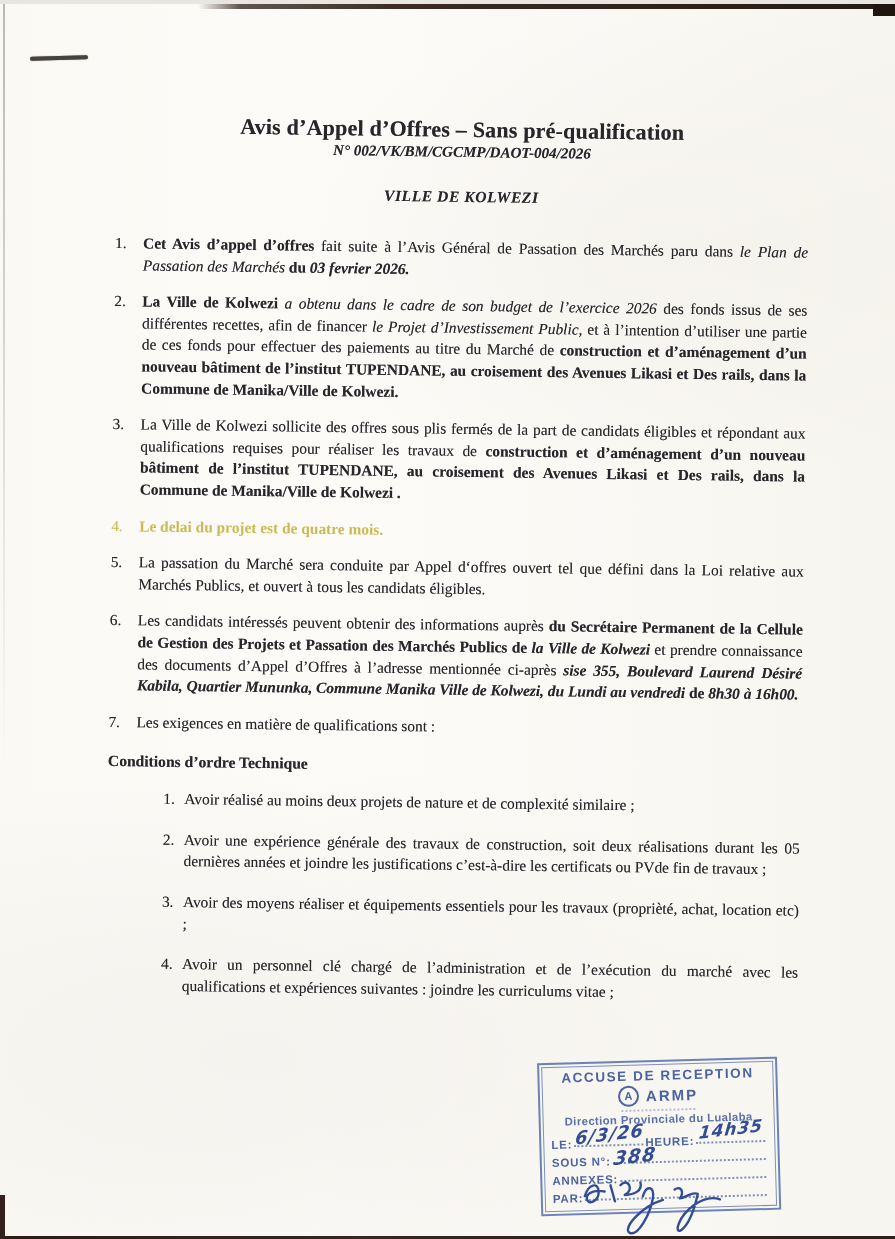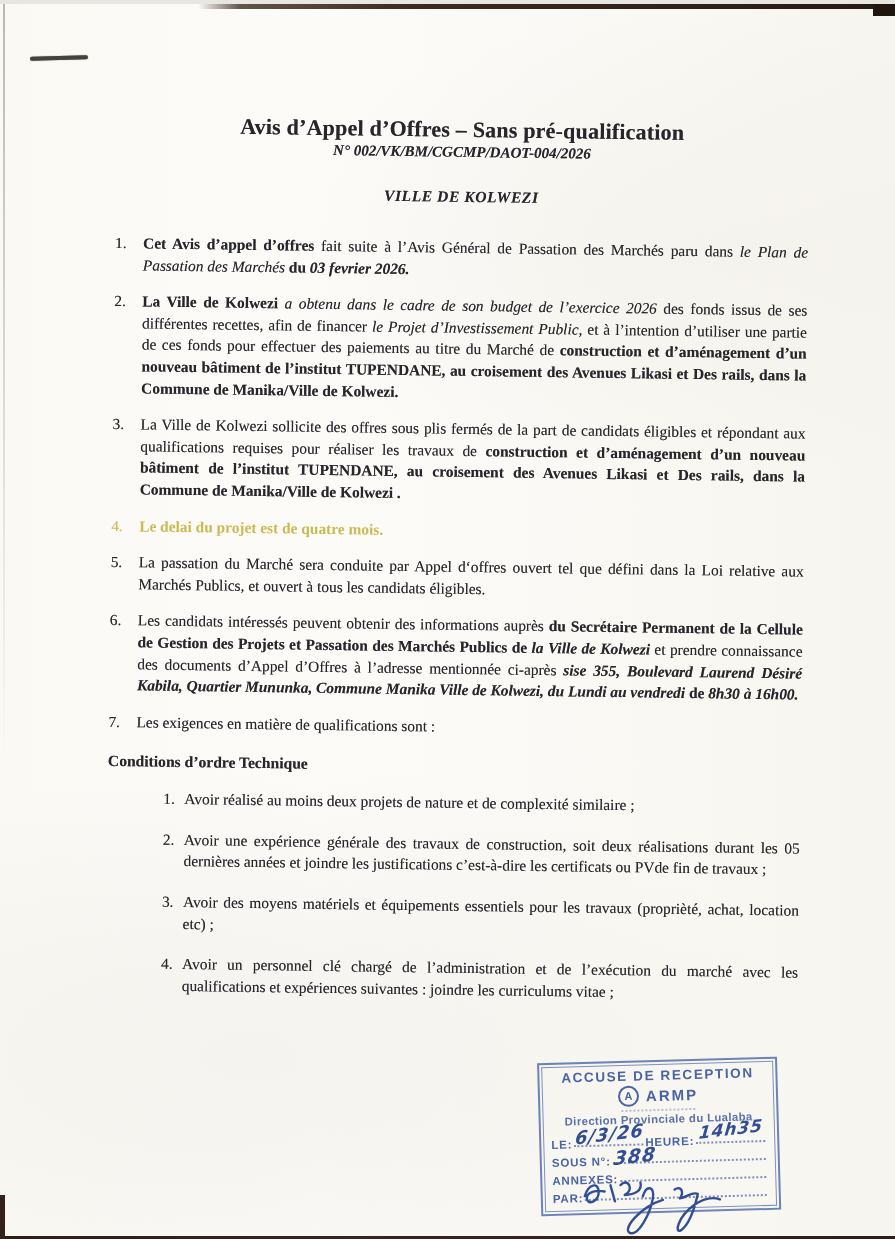--- a/index.html
+++ b/index.html
@@ -104,21 +104,21 @@
         <div class="para"><span class="pnum">5.</span><span class="ptext"><span class="run ">La passation du Marché sera conduite par Appel d‘offres ouvert tel que défini dans la Loi relative aux Marchés Publics, et ouvert à tous les candidats éligibles.</span></span></div>
         <div class="para"><span class="pnum">6.</span><span class="ptext"><span class="run ">Les candidats intéressés peuvent obtenir des informations auprès </span><span class="run b">du Secrétaire Permanent de la Cellule de Gestion des Projets et Passation des Marchés Publics de </span><span class="run bi">la Ville de Kolwezi </span><span class="run ">et prendre connaissance des documents d’Appel d’Offres à l’adresse mentionnée ci-après </span><span class="run bi">sise 355, Boulevard Laurend Désiré Kabila, Quartier Mununka, Commune Manika Ville de Kolwezi, du Lundi au vendredi </span><span class="run b">de </span><span class="run bi">8h30 à 16h00.</span></span></div>
         <div class="para"><span class="pnum">7.</span><span class="ptext"><span class="run ">Les exigences en matière de qualifications sont :</span></span></div>
       </div>
 
     <div class="cond-head">Conditions d’ordre Technique</div>
 
     <div class="subs" id="conditions">
         <div class="sub"><span class="snum">1.</span><span>Avoir réalisé au moins deux projets de nature et de complexité similaire ;</span></div>
         <div class="sub"><span class="snum">2.</span><span>Avoir une expérience générale des travaux de construction, soit deux réalisations durant les 05 dernières années et joindre les justifications c’est-à-dire les certificats ou PVde fin de travaux ;</span></div>
-        <div class="sub"><span class="snum">3.</span><span>Avoir des moyens matériels et équipements essentiels pour les travaux (proprièté, achat, location etc) ;</span></div>
+        <div class="sub"><span class="snum">3.</span><span>Avoir des moyens réaliser et équipements essentiels pour les travaux (proprièté, achat, location etc) ;</span></div>
         <div class="sub"><span class="snum">4.</span><span>Avoir un personnel clé chargé de l’administration et de l’exécution du marché avec les qualifications et expériences suivantes : joindre les curriculums vitae ;</span></div>
       </div>
   </div>
 
   <div class="stamp">
     <div class="stamp-inner">
       <div class="stamp-head">ACCUSE DE RECEPTION</div>
       <div class="logo-row">
         <span class="logo-circle">A</span>
         <span class="logo-text">ARMP</span>

